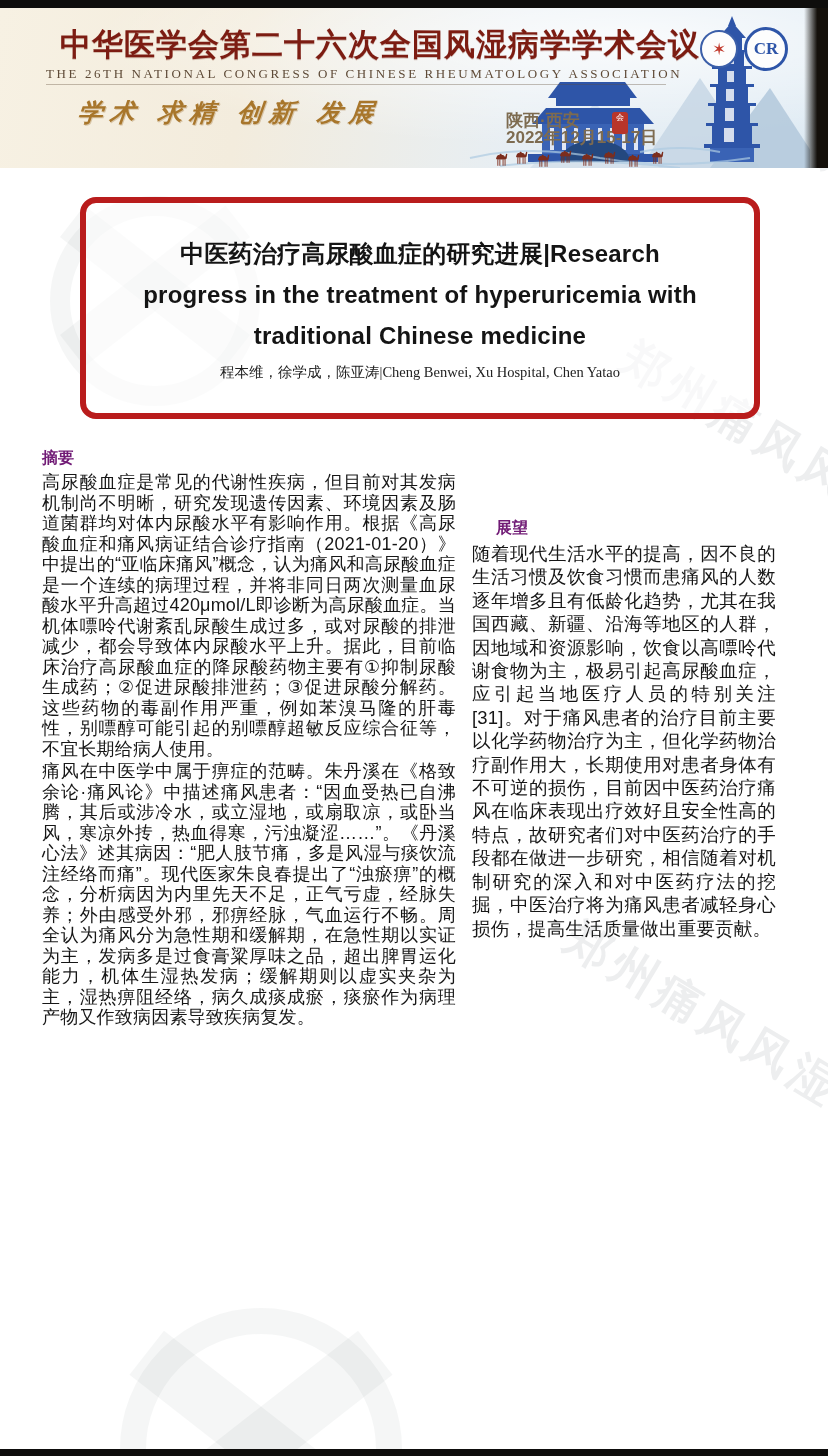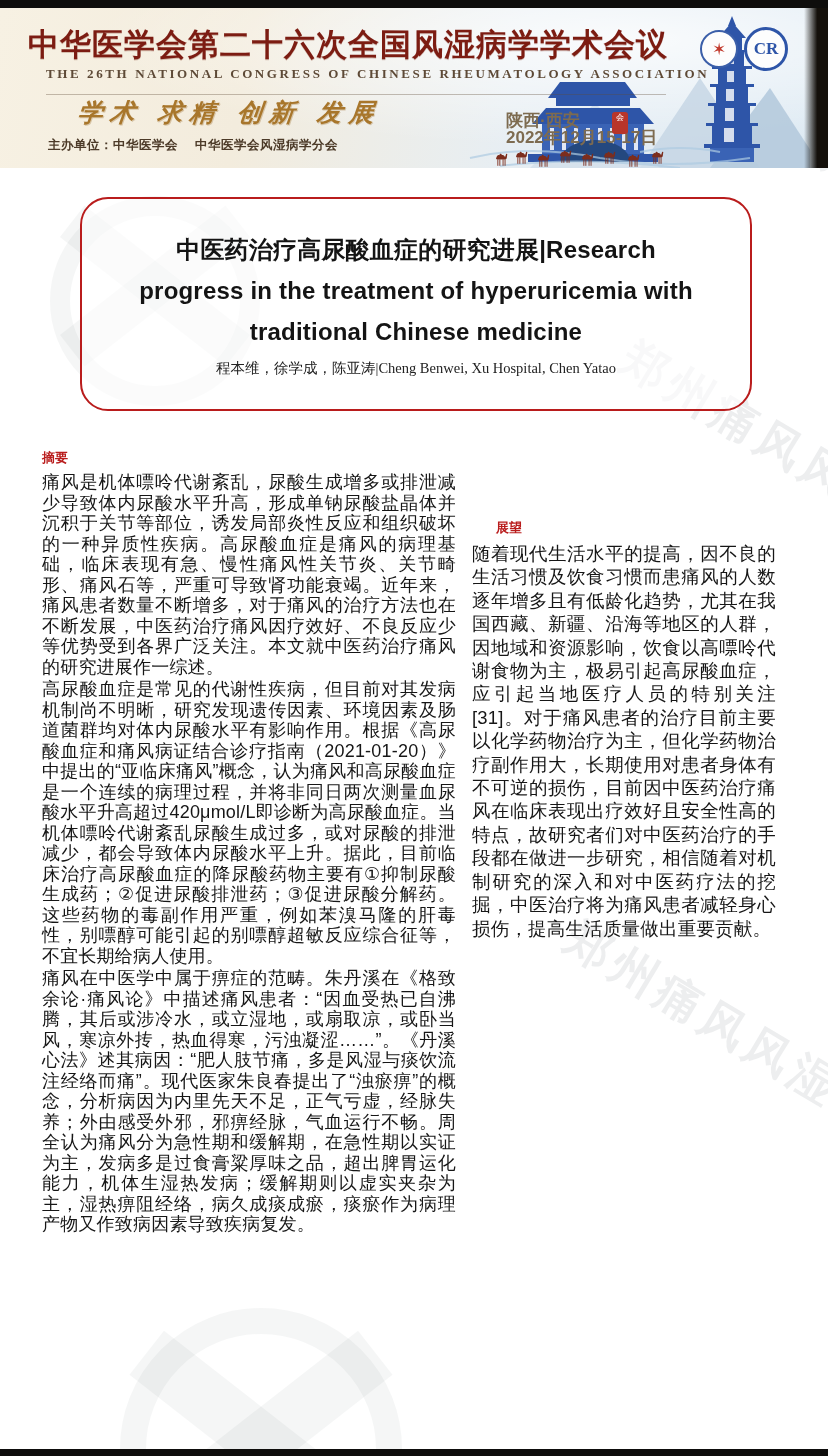--- a/index.html
+++ b/index.html
@@ -18,30 +18,30 @@
     background:
       radial-gradient(ellipse at 75% 20%, rgba(255,255,255,.8), rgba(255,255,255,0) 60%),
       linear-gradient(100deg,#f7f1e3 0%,#f3ecdd 30%,#e7eef3 62%,#dce9f3 100%);
     z-index:5;
   }
   .banner-right-fade{
     position:absolute;top:0;right:0;width:24px;height:160px;
     background:linear-gradient(90deg,rgba(18,14,10,0),#14100b 55%);
   }
   .banner-title{
-    position:absolute;left:28px;top:16px;width:640px;
+    position:absolute;left:60px;top:16px;width:640px;
     font-size:31px;font-weight:bold;letter-spacing:1px;
     color:#7c1c12;text-shadow:0 1px 0 rgba(120,40,20,.25);
     white-space:nowrap;
   }
   .banner-subtitle{
     position:absolute;left:46px;top:58px;width:620px;
     font-family:"Liberation Serif","DejaVu Serif",serif;
-    font-size:13px;font-weight:bold;letter-spacing:2.6px;color:#5e4a37;
-    border-bottom:1px solid rgba(94,74,55,.35);padding-bottom:12px;white-space:nowrap;
+    font-size:13px;font-weight:normal;letter-spacing:2.6px;color:#5e4a37;
+    border-bottom:1px solid rgba(94,74,55,.35);padding-bottom:2px;white-space:nowrap;
   }
   .banner-slogan{
     position:absolute;left:78px;top:88px;
     font-family:"DejaVu Serif","Liberation Serif",serif;
     font-style:italic;font-weight:bold;font-size:25px;letter-spacing:7px;
     color:#a8762b;text-shadow:1px 1px 0 rgba(150,100,30,.3);
     transform:skewX(-6deg);white-space:nowrap;
   }
   .banner-organizer{
     position:absolute;left:48px;top:129px;font-size:12.5px;font-weight:bold;
@@ -62,41 +62,41 @@
   }
   #cma-logo{left:700px;top:22px;width:34px;height:34px;border:2px solid #3b5fa9;color:#c23b2e;font-size:17px;}
   #cr-logo{left:744px;top:19px;width:38px;height:38px;border:3px solid #2e55a8;color:#2e55a8;
     font-family:"Liberation Serif","DejaVu Serif",serif;font-weight:bold;font-size:17px;}
   .banner-art{position:absolute;right:18px;top:0;}
   .camels{position:absolute;left:492px;top:132px;}
 
   
   .title-box{
     position:absolute;left:80px;top:197px;width:668px;height:210px;
-    border:2px solid #b91c1c;border-radius:28px;background:rgba(255,255,255,.6);
+    border:6px solid #b91c1c;border-radius:16px;background:rgba(255,255,255,.6);
     text-align:center;z-index:6;
   }
   .poster-title{
     margin:30px 44px 0;font-size:24px;font-weight:bold;color:#141414;
     line-height:41px;letter-spacing:.2px;
   }
   .poster-affiliation{
     margin-top:9px;font-family:"Liberation Serif","DejaVu Serif",serif;
     font-size:14.5px;color:#222;
   }
   .poster-authors{
     margin-top:7px;font-family:"Liberation Serif","DejaVu Serif",serif;
     font-size:14.5px;color:#222;
   }
 
   
   .col{position:absolute;z-index:6;}
   .col-left{left:42px;top:446px;width:414px;}
   .col-right{left:472px;top:468px;width:304px;}
-  .sec-heading{font-size:13px;font-weight:bold;color:#b91c1c;line-height:24px;}
+  .sec-heading{font-size:16px;font-weight:bold;color:#701a75;line-height:24px;}
   .col-left .sec-body{
     margin:2px 0 0;font-size:18px;line-height:20.5px;color:#161616;
     text-align:justify;letter-spacing:.2px;
   }
   .col-right .sec-body{
     margin:2px 0 0;font-size:18.5px;line-height:23.4px;color:#161616;
     text-align:justify;letter-spacing:.2px;
   }
   .gap26{margin-top:26px;}
   .gap14{margin-top:14px;}
@@ -197,21 +197,20 @@
     <use href="#camel" x="66" y="5"></use>
     <use href="#camel" x="88" y="8"></use>
     <use href="#camel" x="110" y="6"></use>
     <use href="#camel" x="134" y="9"></use>
     <use href="#camel" x="158" y="6"></use>
   </svg>
 
   <div class="banner-title">中华医学会第二十六次全国风湿病学学术会议</div>
   <div class="banner-subtitle">THE 26TH NATIONAL CONGRESS OF CHINESE RHEUMATOLOGY ASSOCIATION</div>
   <div class="banner-slogan">学术 求精 创新 发展</div>
-  <div class="banner-organizer">主办单位：中华医学会　 中华医学会风湿病学分会</div>
 
   <div class="banner-date">
     <div>陕西·西安</div>
     <div>2022年12月15-17日</div>
   </div>
   <div class="seal">会</div>
 
   <div class="logo-circle" id="cma-logo">✶</div>
   <div class="logo-circle" id="cr-logo">CR</div>
 
@@ -230,21 +229,20 @@
   <div class="wm-cross b" style="left:-20px;top:50px;width:210px;height:40px;"></div>
 </div>
 
 <div class="title-box">
   <div class="poster-title">中医药治疗高尿酸血症的研究进展|Research progress in the treatment of hyperuricemia with traditional Chinese medicine</div>
   <div class="poster-authors">程本维，徐学成，陈亚涛|Cheng Benwei, Xu Hospital, Chen Yatao</div>
 </div>
 
 <div class="col col-left">
   <div class="sec-heading">摘要</div>
-  <p class="sec-body">痛风是机体嘌呤代谢紊乱，尿酸生成增多或排泄减少导致体内尿酸水平升高，形成单钠尿酸盐晶体并沉积于关节等部位，诱发局部炎性反应和组织破坏的一种异质性疾病。高尿酸血症是痛风的病理基础，临床表现有急、慢性痛风性关节炎、关节畸形、痛风石等，严重可导致肾功能衰竭。近年来，痛风患者数量不断增多，对于痛风的治疗方法也在不断发展，中医药治疗痛风因疗效好、不良反应少等优势受到各界广泛关注。本文就中医药治疗痛风的研究进展作一综述。</p>
 
   <p class="sec-body">高尿酸血症是常见的代谢性疾病，但目前对其发病机制尚不明晰，研究发现遗传因素、环境因素及肠道菌群均对体内尿酸水平有影响作用。根据《高尿酸血症和痛风病证结合诊疗指南（2021-01-20）》中提出的“亚临床痛风”概念，认为痛风和高尿酸血症是一个连续的病理过程，并将非同日两次测量血尿酸水平升高超过420μmol/L即诊断为高尿酸血症。当机体嘌呤代谢紊乱尿酸生成过多，或对尿酸的排泄减少，都会导致体内尿酸水平上升。据此，目前临床治疗高尿酸血症的降尿酸药物主要有①抑制尿酸生成药；②促进尿酸排泄药；③促进尿酸分解药。这些药物的毒副作用严重，例如苯溴马隆的肝毒性，别嘌醇可能引起的别嘌醇超敏反应综合征等，不宜长期给病人使用。</p>
 
   <p class="sec-body">痛风在中医学中属于痹症的范畴。朱丹溪在《格致余论·痛风论》中描述痛风患者：“因血受热已自沸腾，其后或涉冷水，或立湿地，或扇取凉，或卧当风，寒凉外抟，热血得寒，污浊凝涩……”。《丹溪心法》述其病因：“肥人肢节痛，多是风湿与痰饮流注经络而痛”。现代医家朱良春提出了“浊瘀痹”的概念，分析病因为内里先天不足，正气亏虚，经脉失养；外由感受外邪，邪痹经脉，气血运行不畅。周全认为痛风分为急性期和缓解期，在急性期以实证为主，发病多是过食膏粱厚味之品，超出脾胃运化能力，机体生湿热发病；缓解期则以虚实夹杂为主，湿热痹阻经络，病久成痰成瘀，痰瘀作为病理产物又作致病因素导致疾病复发。</p>
 </div>
 
 <div class="col col-right">
 
   <div class="sec-heading gap48">展望</div>
   <p class="sec-body">随着现代生活水平的提高，因不良的生活习惯及饮食习惯而患痛风的人数逐年增多且有低龄化趋势，尤其在我国西藏、新疆、沿海等地区的人群，因地域和资源影响，饮食以高嘌呤代谢食物为主，极易引起高尿酸血症，应引起当地医疗人员的特别关注[31]。对于痛风患者的治疗目前主要以化学药物治疗为主，但化学药物治疗副作用大，长期使用对患者身体有不可逆的损伤，目前因中医药治疗痛风在临床表现出疗效好且安全性高的特点，故研究者们对中医药治疗的手段都在做进一步研究，相信随着对机制研究的深入和对中医药疗法的挖掘，中医治疗将为痛风患者减轻身心损伤，提高生活质量做出重要贡献。</p>

